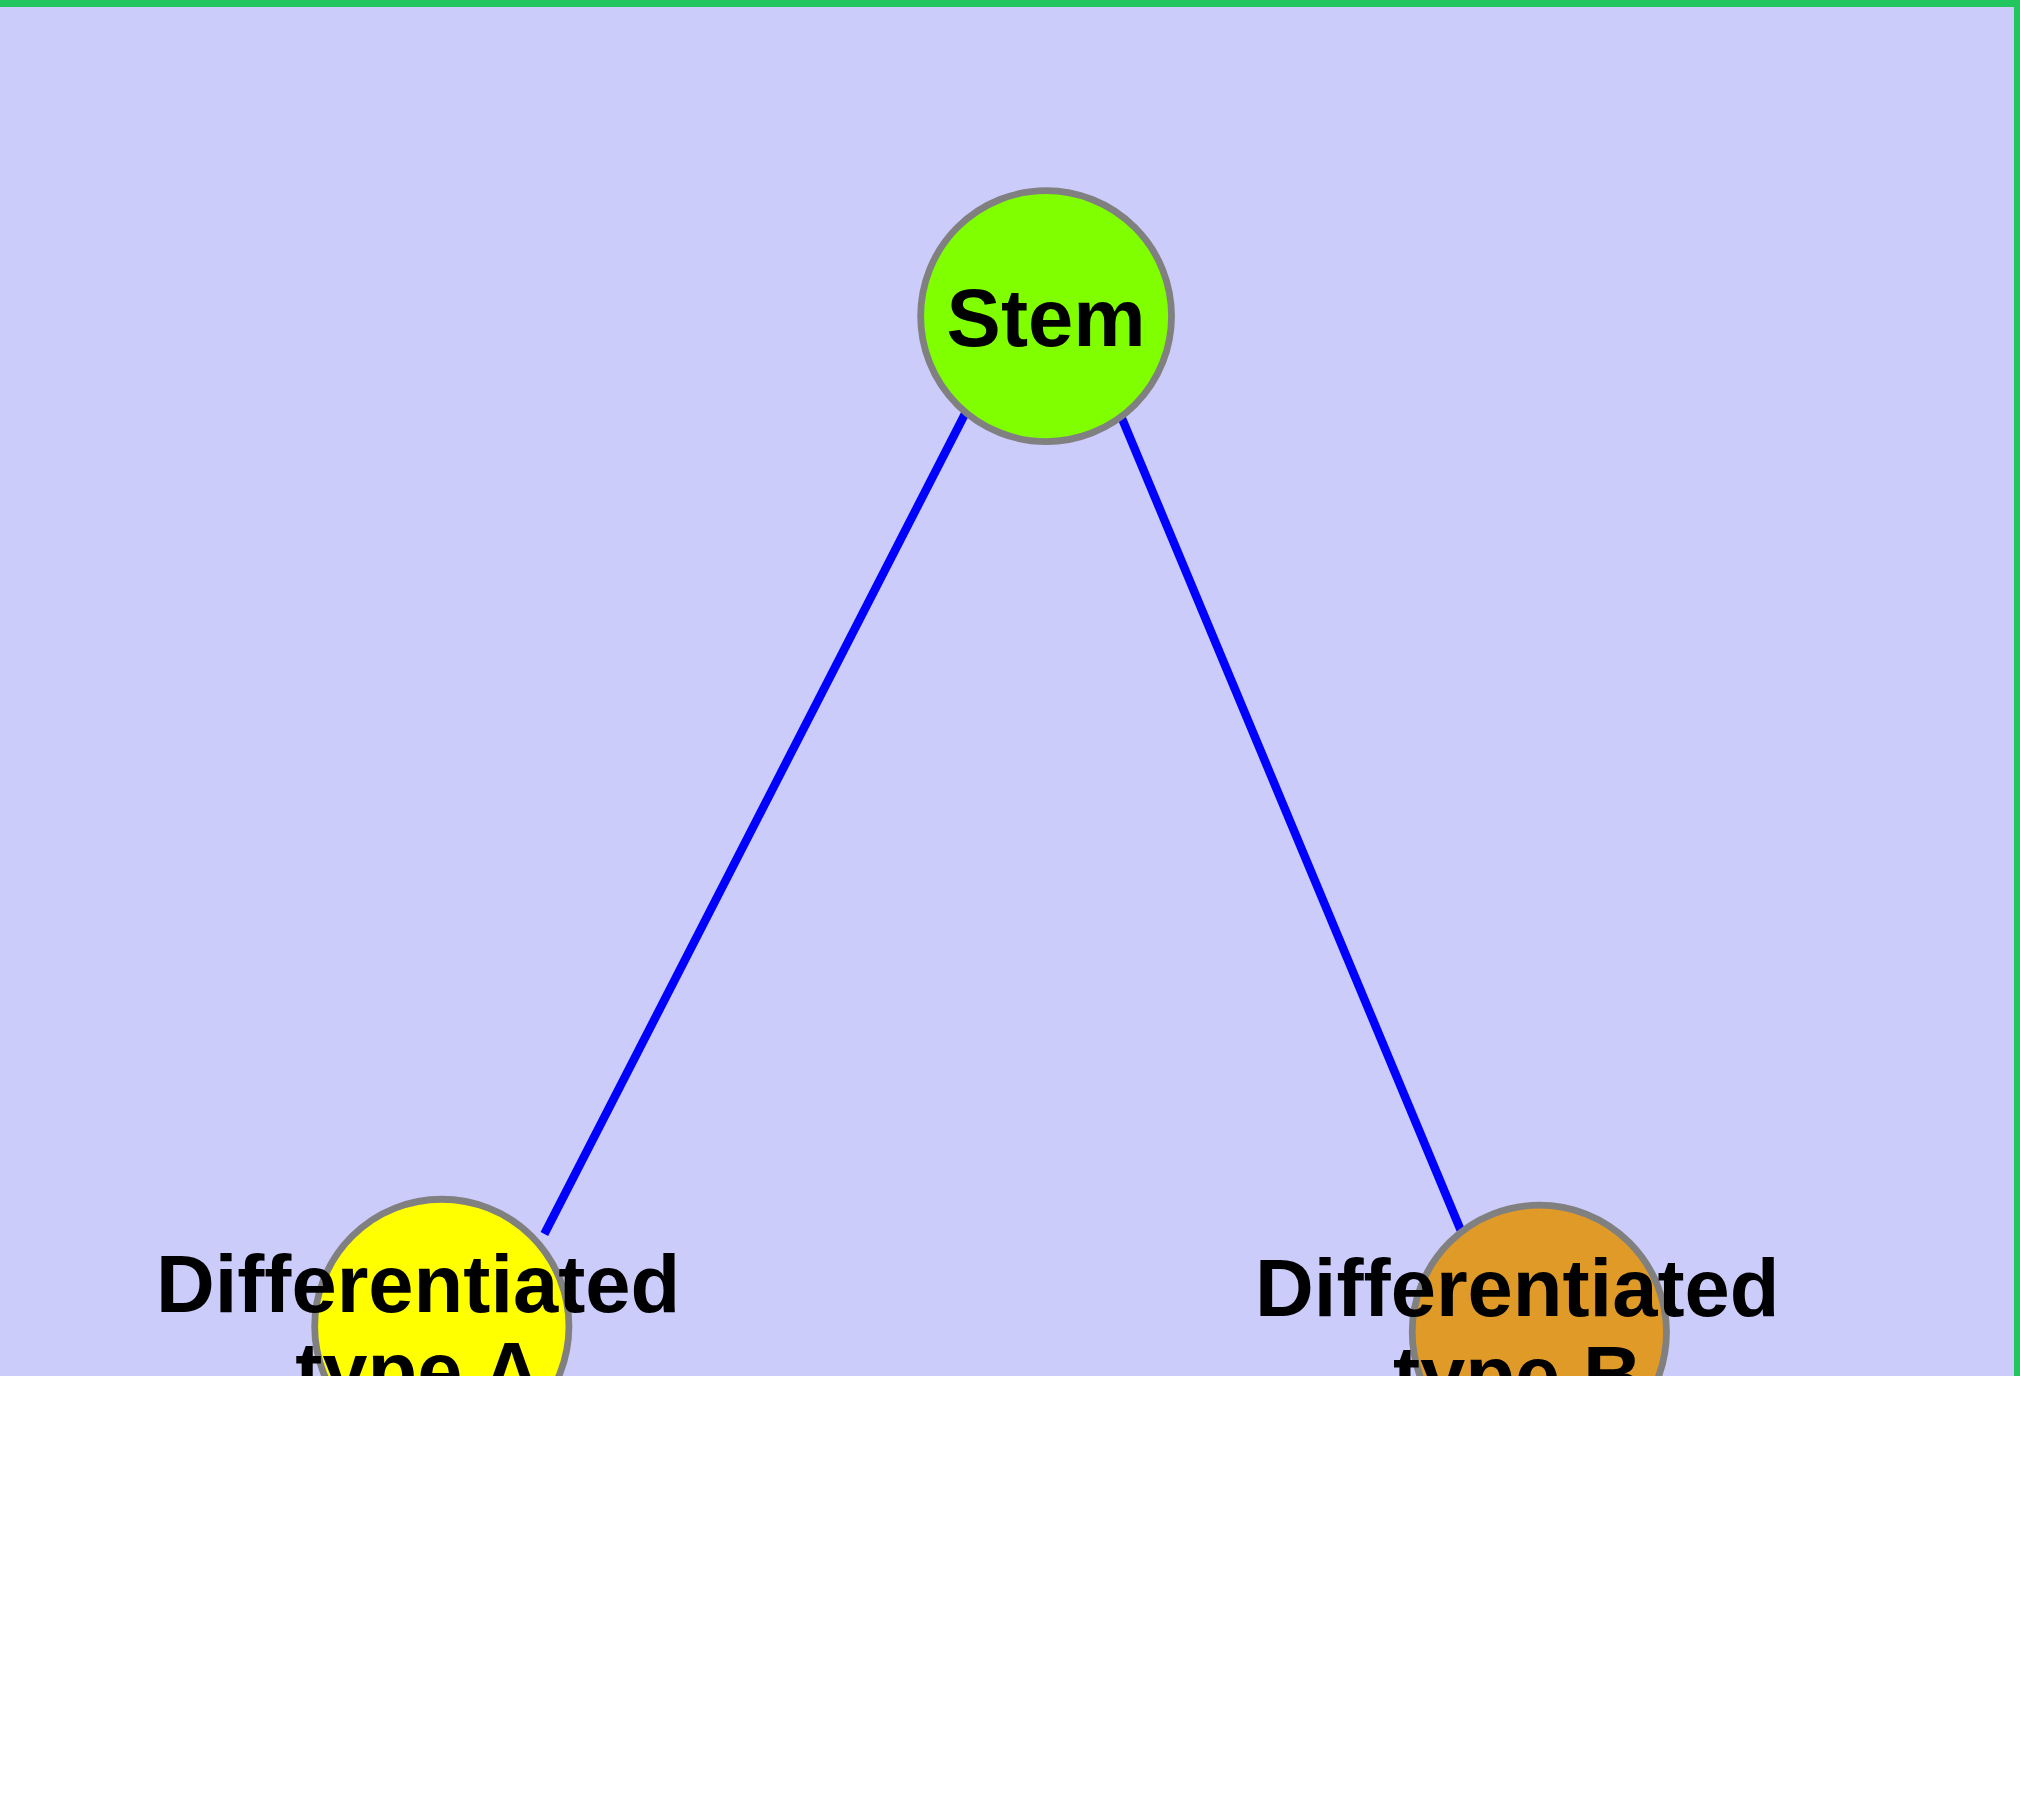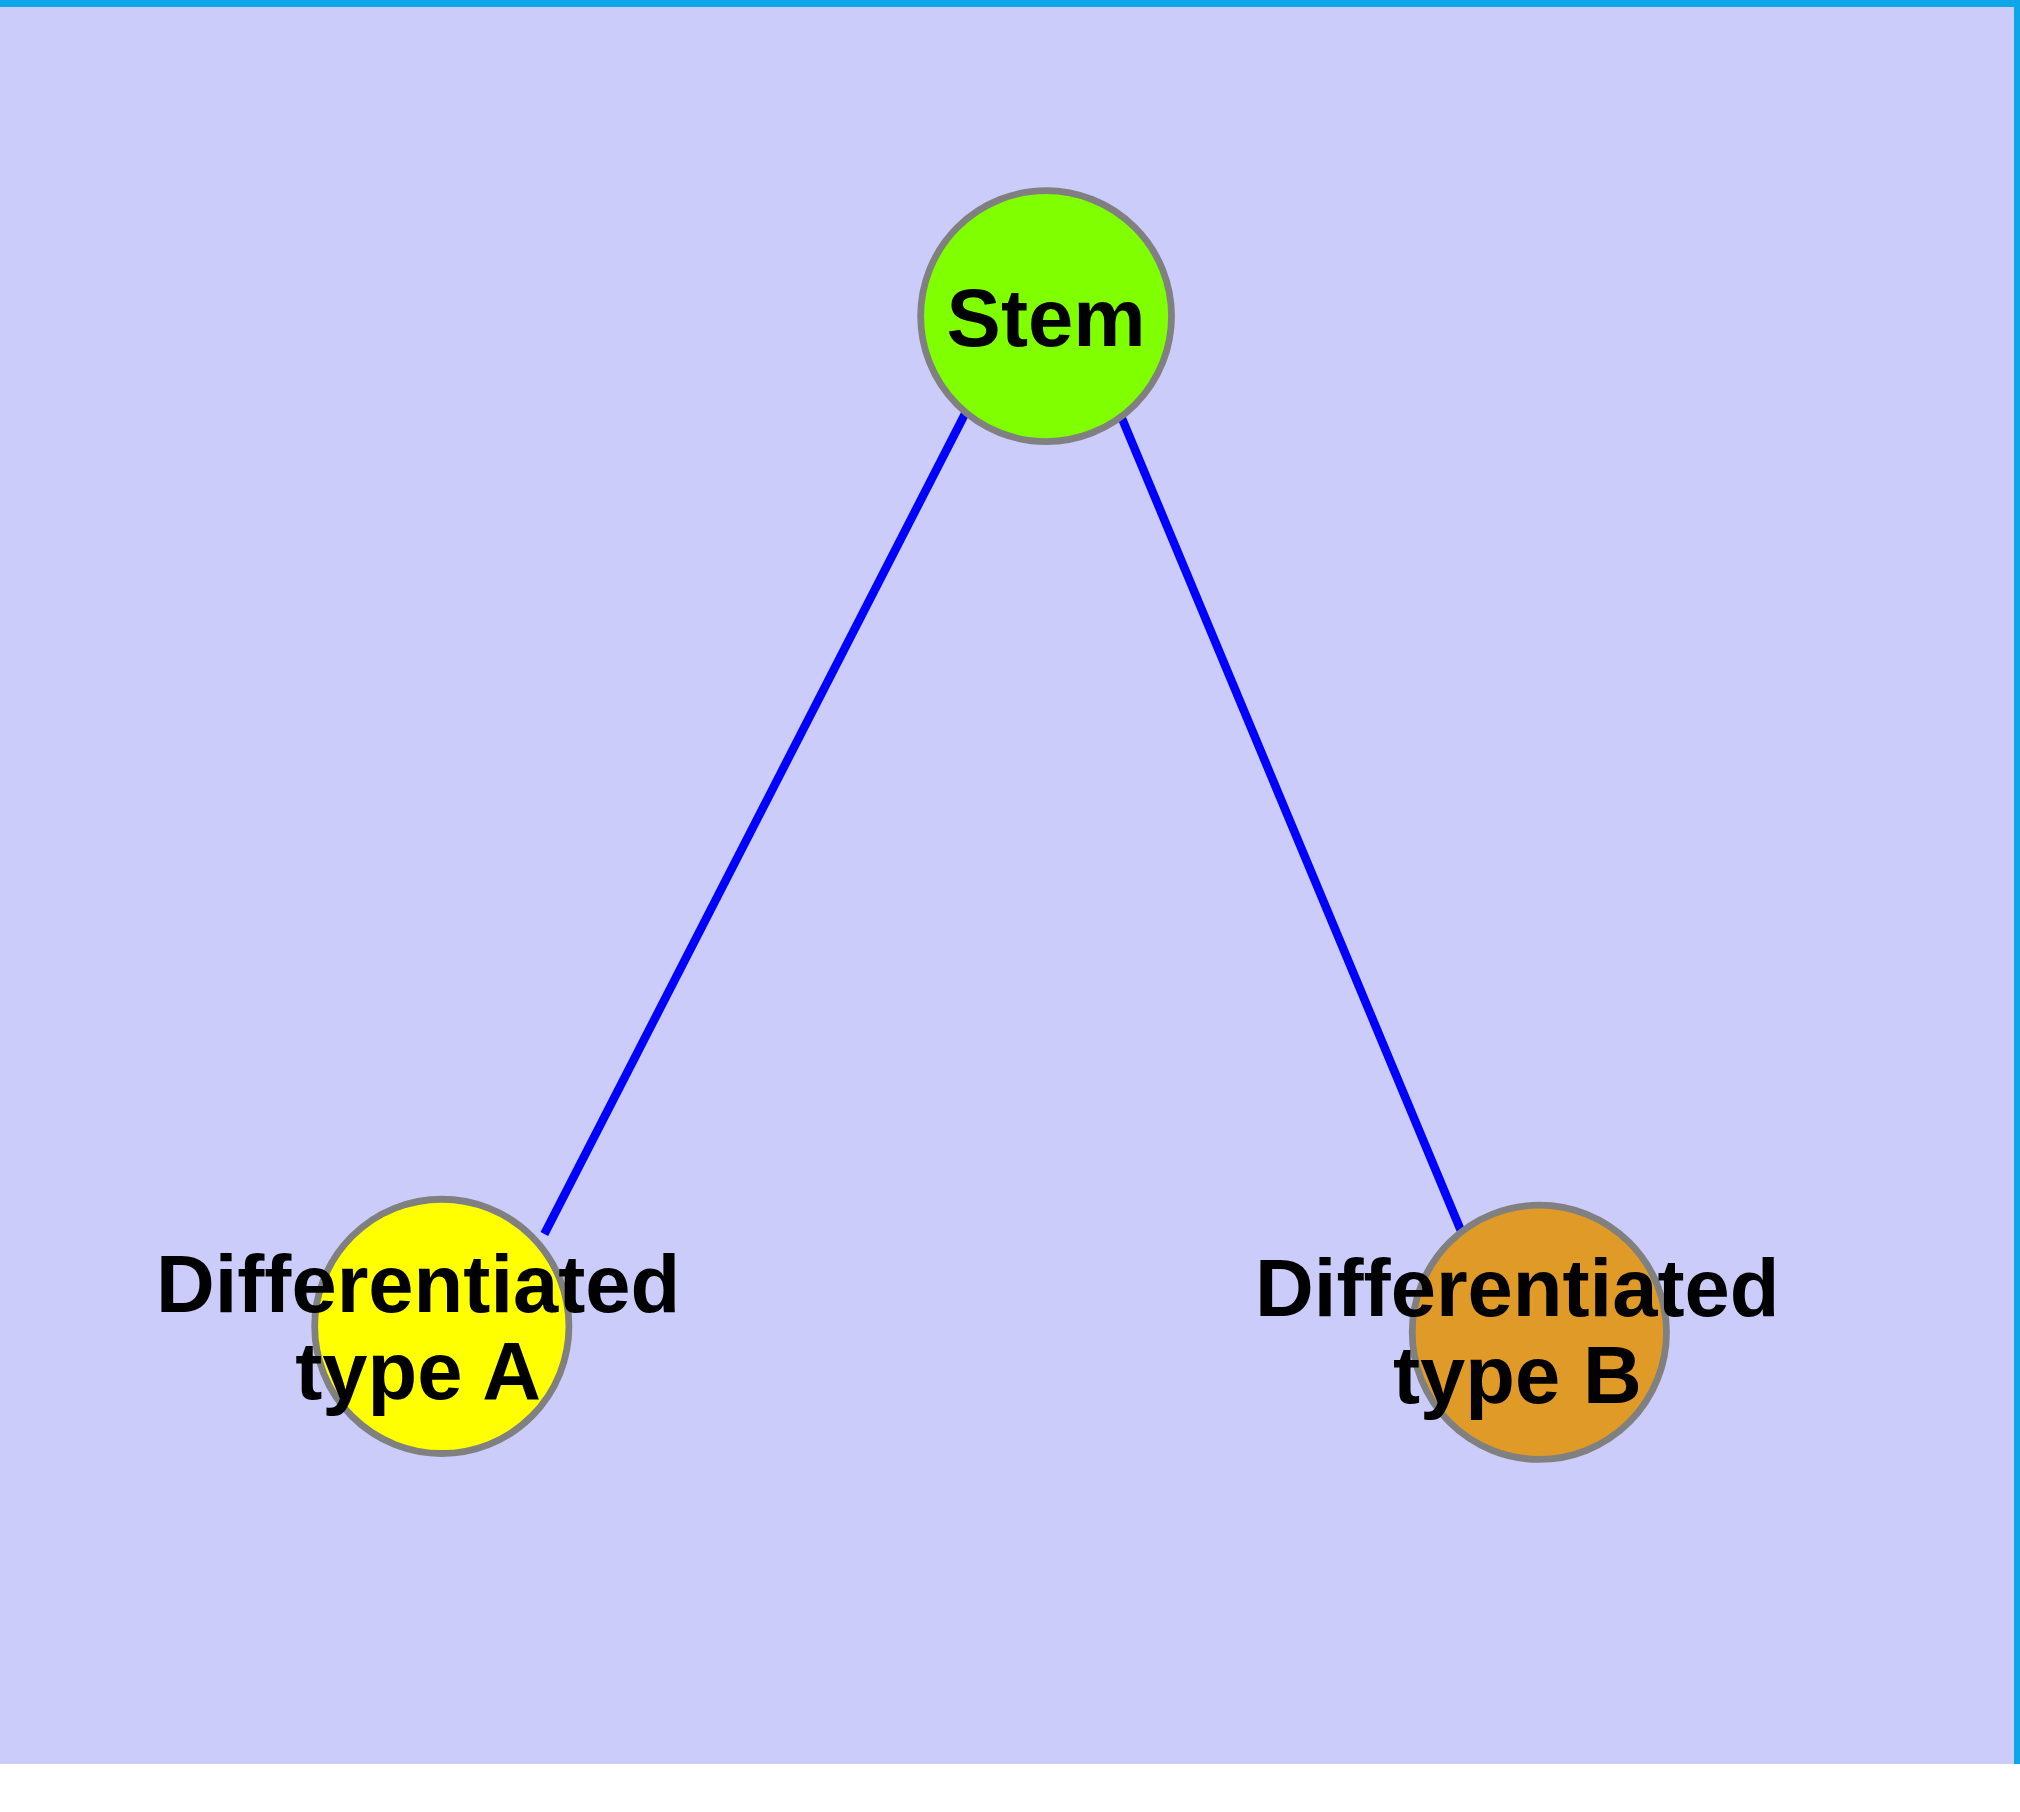--- a/index.html
+++ b/index.html
@@ -3,23 +3,23 @@
 <meta charset="utf-8">
 <style>
   html, body {
     margin: 0;
     padding: 0;
     background: #ffffff;
   }
   #stage {
     position: relative;
     width: 2021px;
-    height: 1764px;
+    height: 1376px;
     overflow: hidden;
-    background: #0ea5e9;
+    background: #22c55e;
     font-family: "Liberation Sans", sans-serif;
   }
   #canvas-bg {
     position: absolute;
     left: 0;
     top: 6.8px;
     width: 2014px;
     height: 1805px;
     background: #ccccfa;
   }

